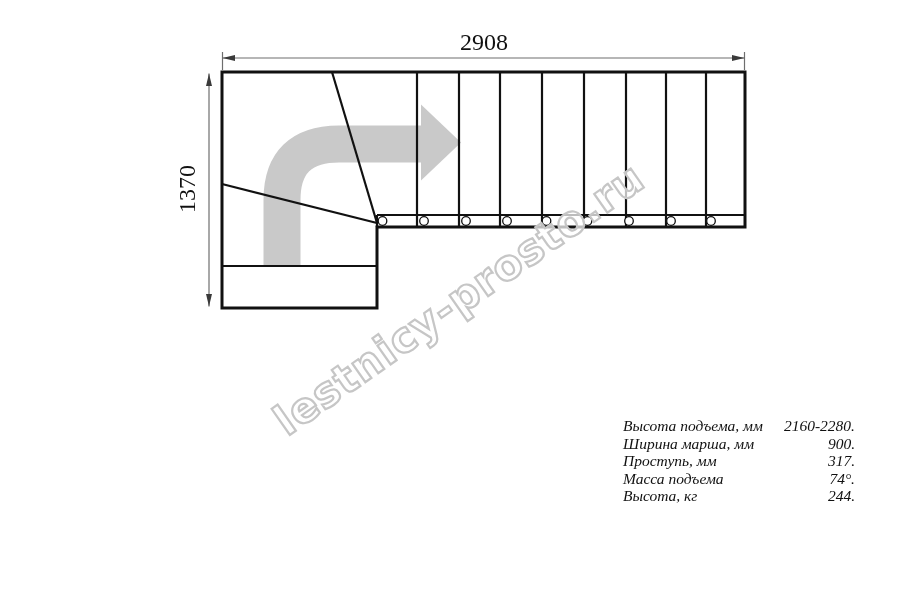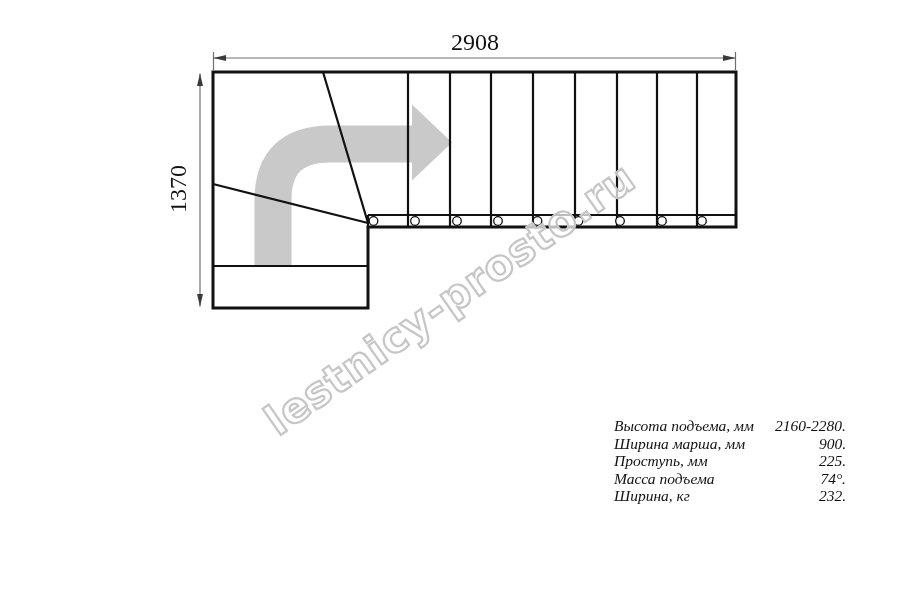--- a/index.html
+++ b/index.html
@@ -2,21 +2,21 @@
 <html style="--bg: #ffffff; --line: #111111; --dim: #6e6e6e; --arrow: #c9c9c9; --wm: #c6c6c6;"><head>
 <meta charset="utf-8">
 <style>
   html,body{margin:0;padding:0;}
   body{
     width:900px;height:600px;
     background:var(--bg,#fff);
     font-family:"DejaVu Sans",sans-serif;
     position:relative;overflow:hidden;
   }
-  .canvas{position:absolute;inset:0;width:785px;height:600px;}
+  .canvas{position:absolute;inset:0;width:785px;height:600px;margin-left:9px;}
   svg{position:absolute;left:0;top:0;}
 
   
   .plan-outline{fill:none;stroke:var(--line,#111);stroke-width:3;}
   .plan-fill{fill:#fff;stroke:none;}
   .inner-line{stroke:var(--line,#111);stroke-width:2.2;fill:none;}
   .tread-line{stroke:var(--line,#111);stroke-width:2.2;}
   .hole{fill:#fff;stroke:var(--line,#111);stroke-width:1.3;}
 
   
@@ -124,24 +124,24 @@
     <div class="spec-row">
       <span class="spec-label">Высота подъема, мм</span>
       <span class="spec-value">2160-2280.</span>
     </div>
     <div class="spec-row">
       <span class="spec-label">Ширина марша, мм</span>
       <span class="spec-value">900.</span>
     </div>
     <div class="spec-row">
       <span class="spec-label">Проступь, мм</span>
-      <span class="spec-value">225.</span>
+      <span class="spec-value">317.</span>
     </div>
     <div class="spec-row">
       <span class="spec-label">Масса подъема</span>
       <span class="spec-value">74°.</span>
     </div>
     <div class="spec-row">
-      <span class="spec-label">Ширина, кг</span>
-      <span class="spec-value">232.</span>
+      <span class="spec-label">Высота, кг</span>
+      <span class="spec-value">244.</span>
     </div>
   </div>
 </div>
 
 </body></html>

